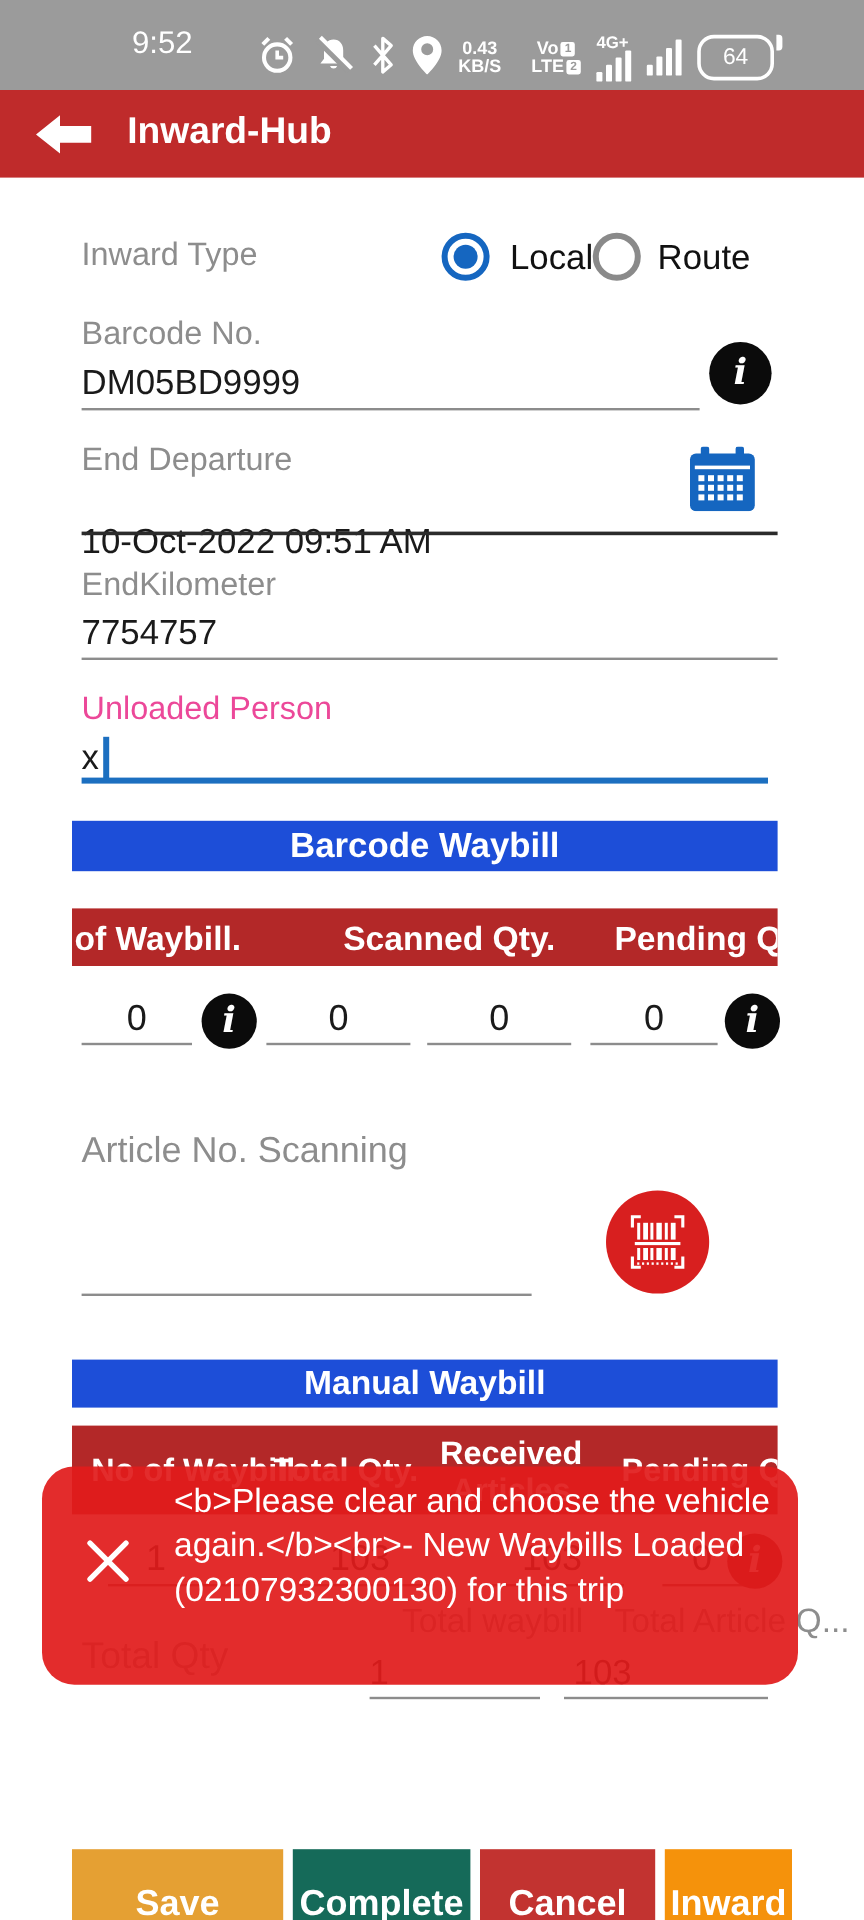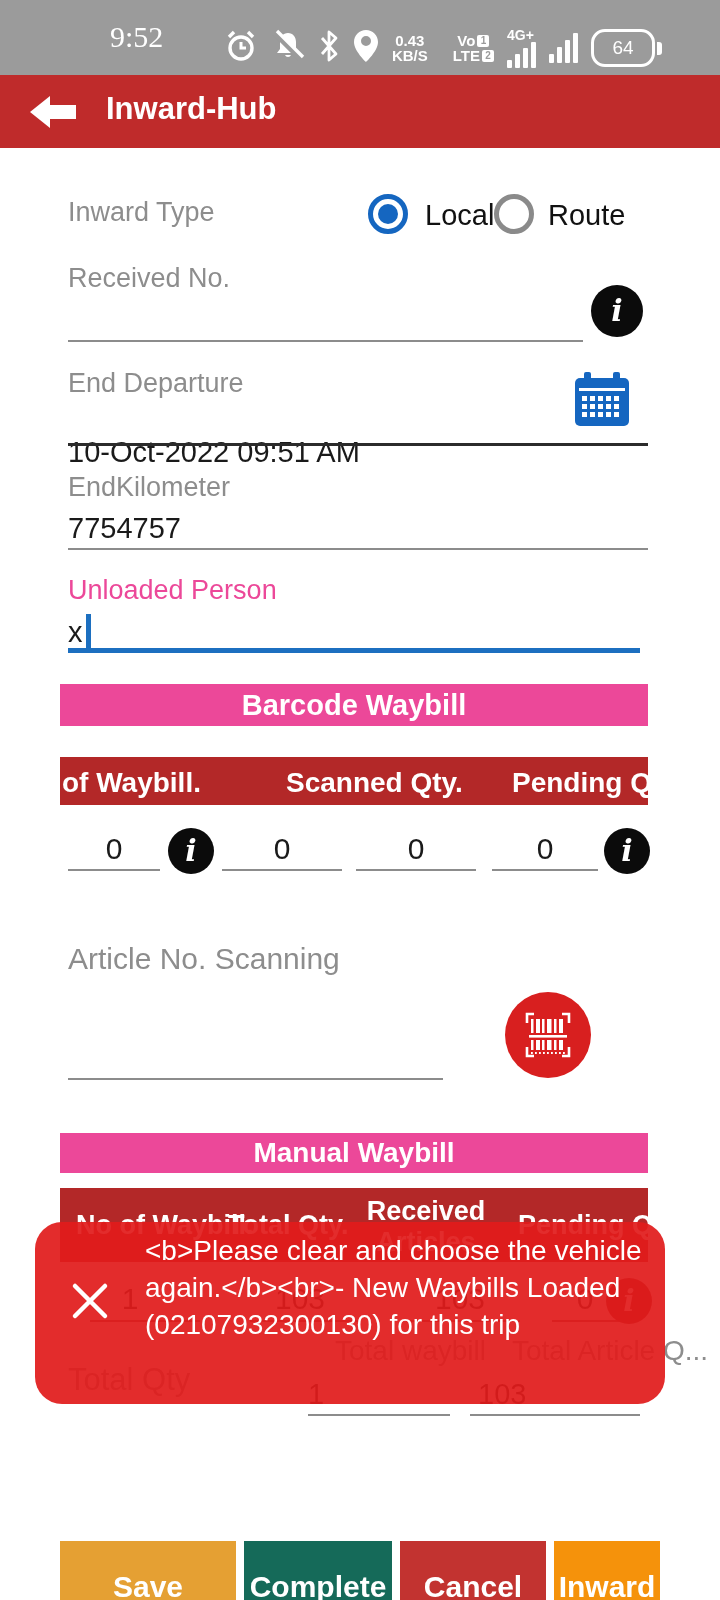--- a/index.html
+++ b/index.html
@@ -1,30 +1,30 @@
 <!DOCTYPE html>
 <html><head>
 <meta charset="utf-8">
 <style>
   html,body{margin:0;padding:0;}
   body{font-family:"Liberation Sans","DejaVu Sans",sans-serif;background:#777;}
   #screen{position:relative;width:720px;height:1600px;background:#ffffff;overflow:hidden;margin:0 auto;}
 
   
   .statusbar{position:absolute;left:0;top:0;width:720px;height:75px;background:#9b9b9b;color:#fff;}
-  .sb-time{position:absolute;left:110px;top:20px;font-size:30px;color:#fff;font-family:Liberation Serif, serif;}
-  .sb-icons{position:absolute;right:58px;top:0;height:96px;display:flex;align-items:center;gap:13px;}
+  .sb-time{position:absolute;left:110px;top:20px;font-size:26px;color:#fff;}
+  .sb-icons{position:absolute;right:68px;top:0;height:96px;display:flex;align-items:center;gap:13px;}
   .sb-stack{display:flex;flex-direction:column;align-items:center;line-height:15px;font-size:15px;font-weight:bold;color:#fff;}
   .sb-stack .row{display:flex;align-items:center;gap:2px;line-height:15px;margin-left:12px;}
   .simbox{display:inline-block;width:12px;height:12px;background:#fff;color:#9b9b9b;font-size:10px;line-height:12px;text-align:center;font-weight:bold;border-radius:2px;}
   .bars{display:flex;align-items:flex-end;gap:3px;height:26px;}
   .bars i{display:block;width:5px;background:#fff;border-radius:1px;}
   .net4g{display:flex;flex-direction:column;align-items:flex-start;line-height:14px;}
   .net4g .lbl{font-size:14px;font-weight:bold;}
-  .battery{display:flex;align-items:center;}
+  .battery{display:flex;align-items:flex-start;}
   .batt-body{width:58px;height:32px;border:3px solid #fff;border-radius:14px;display:flex;align-items:center;justify-content:center;font-size:19px;color:#fff;}
   .batt-nub{width:5px;height:13px;background:#fff;border-radius:0 3px 3px 0;margin-left:2px;}
 
   
   .appbar{position:absolute;left:0;top:75px;width:720px;height:73px;background:#bf2b2b;color:#fff;}
   .back{position:absolute;left:28px;top:18px;width:50px;height:38px;cursor:pointer;}
   .appbar .title{position:absolute;left:106px;top:16px;font-size:31px;font-weight:bold;}
   .appbar .subtitle{position:absolute;left:316px;top:18px;font-size:29px;font-weight:normal;}
 
   
@@ -41,21 +41,21 @@
   .radio-lab{position:absolute;font-size:29px;color:#111;}
 
   .info{position:absolute;width:52px;height:52px;border-radius:50%;background:#0b0b0b;display:flex;align-items:center;justify-content:center;}
   .info span{color:#fff;font-family:"DejaVu Serif",serif;font-style:italic;font-weight:bold;font-size:30px;line-height:30px;}
   .info.small{width:46px;height:46px;}
   .info.darkred{background:#8e1a1a;}
 
   .cursorbar{position:absolute;width:5px;height:38px;background:#1c6fc0;}
 
   
-  .banner{position:absolute;left:60px;width:588px;background:#ec4899;color:#fff;font-weight:bold;text-align:center;}
+  .banner{position:absolute;left:60px;width:588px;background:#1d4ed8;color:#fff;font-weight:bold;text-align:center;}
   .thead{position:absolute;left:60px;width:588px;background:#b32828;color:#fff;font-weight:bold;overflow:hidden;}
   .thead span{position:absolute;font-size:28px;white-space:nowrap;}
   .cellval{position:absolute;font-size:30px;color:#1a1a1a;text-align:center;}
 
   
   .scanbtn{position:absolute;left:505px;top:992px;width:86px;height:86px;border-radius:50%;background:#d81f1f;display:flex;align-items:center;justify-content:center;cursor:pointer;}
 
   
   .toast{position:absolute;left:35px;top:1222px;width:630px;height:182px;border-radius:27px;background:rgba(225,28,28,0.93);color:#fff;}
   .toast .msg{position:absolute;left:110px;top:10px;width:498px;font-size:28px;line-height:37px;}
@@ -148,21 +148,22 @@
     </span>
     <span class="title">Inward-Hub</span>
   </div>
 
   <span class="lab" style="left:68px;top:197px;">Inward Type</span>
   <span class="radio sel" style="left:368px;top:194px;"></span>
   <span class="radio-lab" style="left:425px;top:199px;">Local</span>
   <span class="radio unsel" style="left:494px;top:194px;"></span>
   <span class="radio-lab" style="left:548px;top:199px;">Route</span>
 
-  <span class="lab" style="left:68px;top:263px;">Received No.</span>
+  <span class="lab" style="left:68px;top:263px;">Barcode No.</span>
+  <span class="val" style="left:68px;top:303px;">DM05BD9999</span>
   <div class="uline" style="left:68px;top:340px;width:515px;"></div>
   <span class="info" style="left:591px;top:285px;">
       <span>i</span>
     </span>
 
   <span class="lab" style="left:68px;top:368px;">End Departure</span>
   <span style="position:absolute;left:574px;top:372px;">
     <svg width="56" height="54" viewBox="0 0 56 54">
       <rect x="10" y="0" width="7" height="12" rx="2" fill="#1566c0"></rect>
       <rect x="39" y="0" width="7" height="12" rx="2" fill="#1566c0"></rect>

